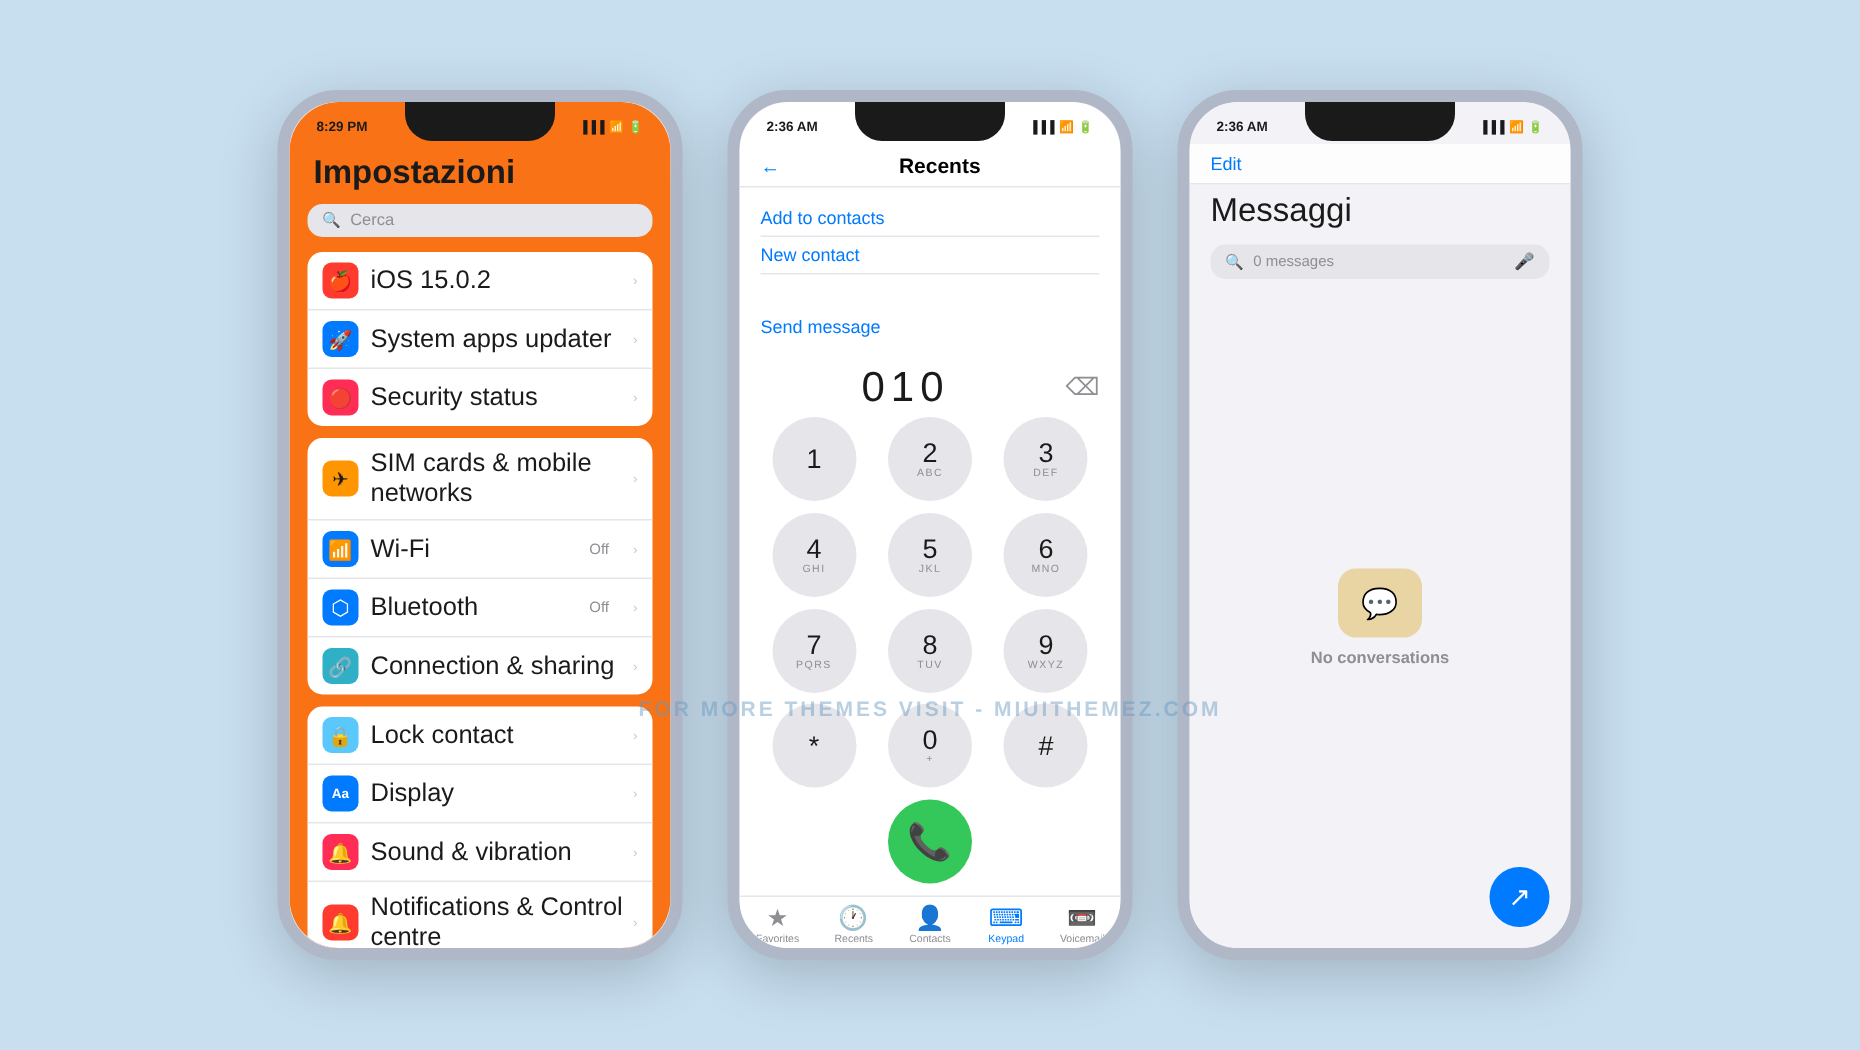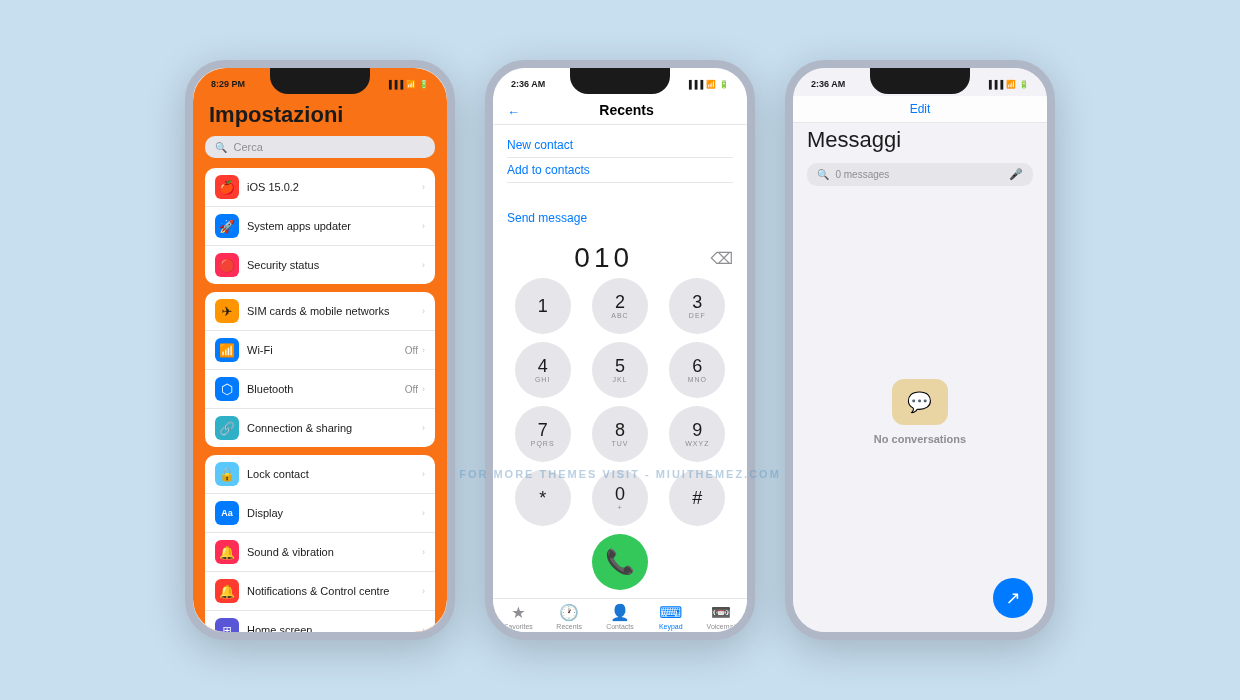--- a/index.html
+++ b/index.html
@@ -105,22 +105,22 @@
       width: 24px;
       height: 24px;
       border-radius: 6px;
       margin-right: 8px;
       display: flex;
       align-items: center;
       justify-content: center;
       font-size: 13px;
       flex-shrink: 0;
     }
-    .settings-label { flex: 1; font-size: 11px; }
-    .settings-value { color: #8e8e93; font-size: 10px; margin-right: 4px; }
+    .settings-label { flex: 1; font-size: 17px; }
+    .settings-value { color: #8e8e93; font-size: 10px; margin-right: 16px; }
     .chevron { color: #c7c7cc; font-size: 9px; }
 
     
     .ic-red { background: #ff3b30; }
     .ic-blue { background: #007aff; }
     .ic-pink { background: #ff2d55; }
     .ic-blue2 { background: #007aff; }
 
     
     .dialer-screen {
@@ -232,21 +232,21 @@
     
     .messages-screen {
       background: #f2f2f7;
       height: calc(100% - 28px);
       display: flex;
       flex-direction: column;
     }
     .messages-header {
       display: flex;
       align-items: center;
-      justify-content: center;
+      justify-content: flex-start;
       padding: 6px 14px;
       border-bottom: 0.5px solid #e5e5ea;
       background: rgba(255,255,255,0.8);
     }
     .messages-title {
       font-size: 22px;
       font-weight: 400;
       color: #1a1a1a;
       padding: 4px 14px;
     }
@@ -389,41 +389,41 @@
           <div class="settings-icon" style="background:#5856d6; color:white; font-size:11px;">⊞</div>
           <span class="settings-label">Home screen</span>
           <span class="chevron">›</span>
         </div>
 
       </div>
     </div>
   </div>
 </div>
 
-<div style="position:absolute; bottom: 220px; left:0; right:0; text-align:center; font-size:11px; font-weight:700; letter-spacing:2px; color:rgba(100,150,190,0.45); pointer-events:none; z-index:100;">FOR MORE THEMES VISIT - MIUITHEMEZ.COM</div>
+<div style="position:absolute; bottom: 220px; left:0; right:0; text-align:center; font-size:14px; font-weight:700; letter-spacing:2px; color:rgba(100,150,190,0.45); pointer-events:none; z-index:100;">FOR MORE THEMES VISIT - MIUITHEMEZ.COM</div>
 
 <div class="phone">
   <div class="phone-inner" style="background:#fff;">
     <div class="notch"></div>
     <div class="status-bar">
       <span class="time">2:36 AM</span>
       <div class="status-icons">
         <span>▐▐▐</span>
         <span>📶</span>
         <span>🔋</span>
       </div>
     </div>
     <div class="dialer-screen">
       <div class="dialer-header">
         <span class="dialer-back">←</span>
         <span class="dialer-title">Recents</span>
       </div>
       <div class="dialer-actions">
+        <div class="dialer-action">Add to contacts</div>
         <div class="dialer-action">New contact</div>
-        <div class="dialer-action">Add to contacts</div>
         <div class="dialer-action" style="border-bottom:none;">Send message</div>
       </div>
       <div class="dialer-number-row">
         <div class="dialer-number">010</div>
         <span class="backspace-btn">⌫</span>
       </div>
       <div class="keypad">
         <div class="key-btn">
             <span class="key-num">1</span>
             <span class="key-letters"></span>

